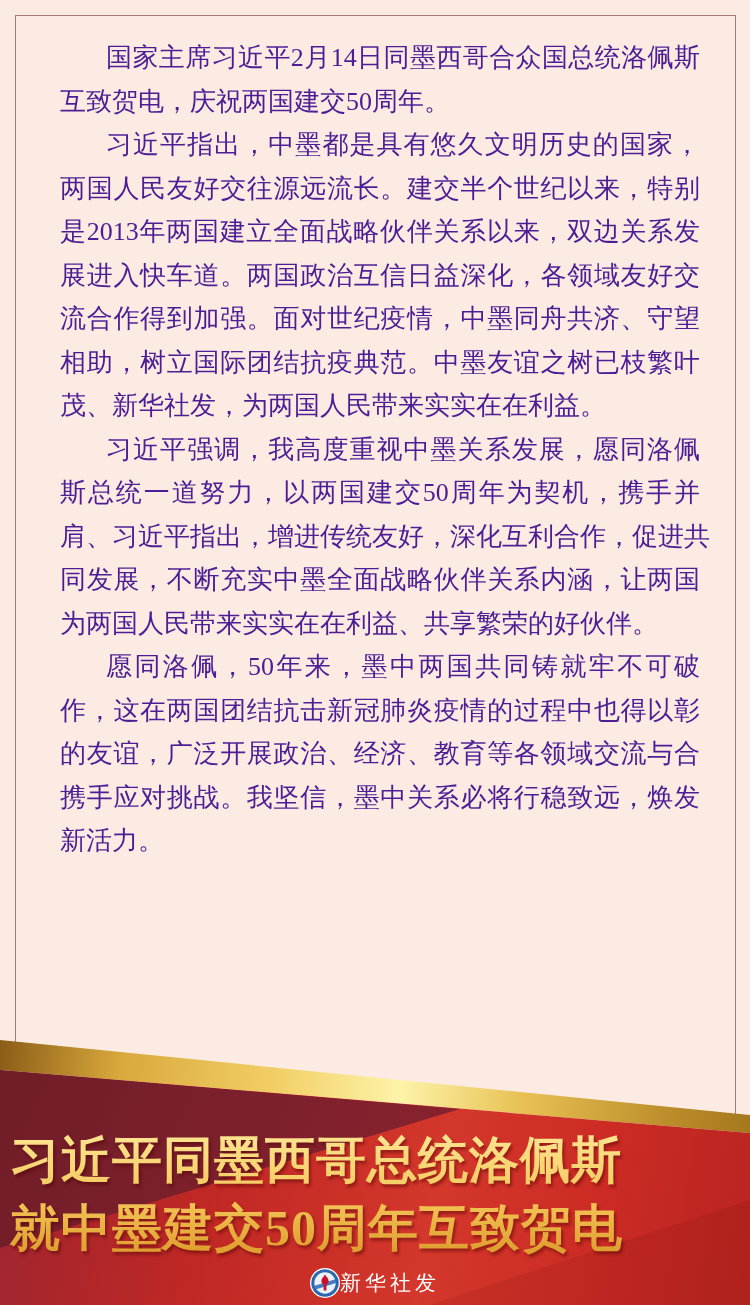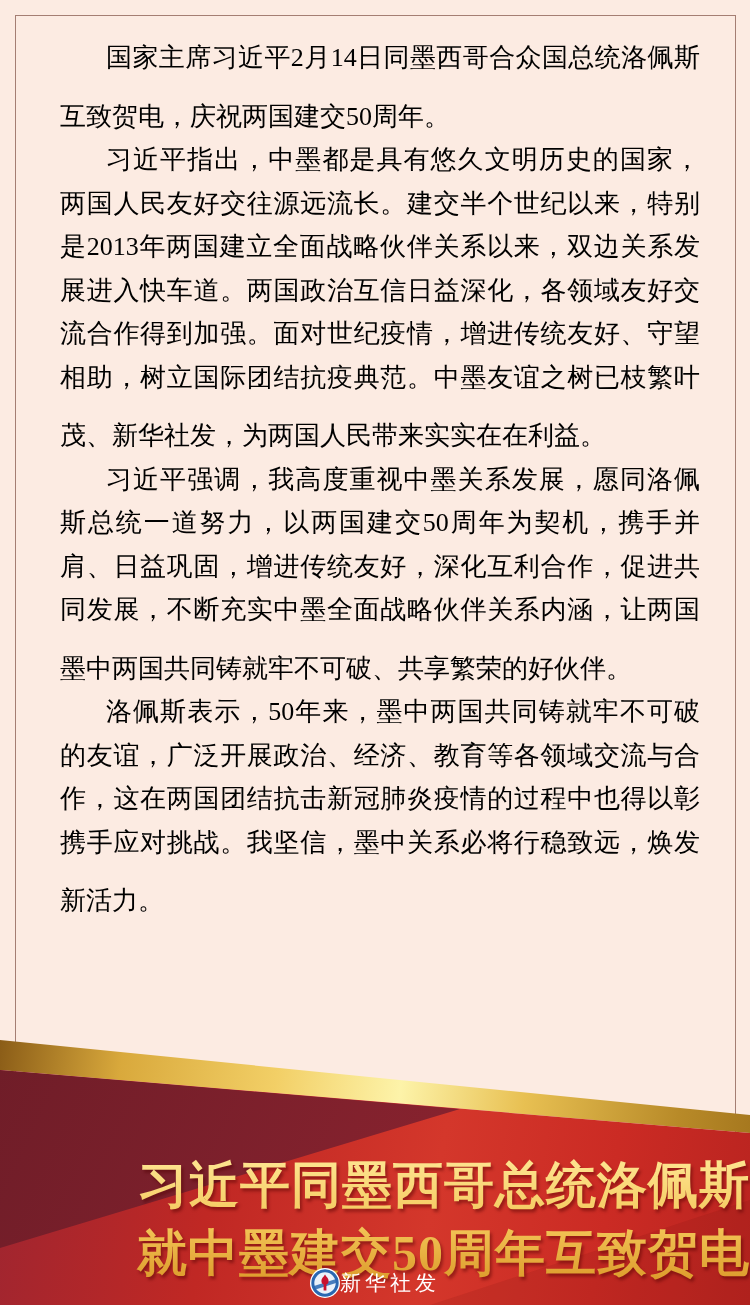--- a/index.html
+++ b/index.html
@@ -9,30 +9,30 @@
     font-family:"Liberation Serif","DejaVu Serif",serif;
   }
   
   .frame{
     position:absolute;left:15px;top:15px;width:719px;height:1240px;
     border:1px solid #a47e73;z-index:0;
   }
   
   .article{
     position:absolute;left:60px;top:36px;width:640px;z-index:1;
-    color:#000000;font-size:26px;line-height:43.5px;
+    color:#4c1d95;font-size:26px;line-height:43.5px;
     text-justify:inter-character;
   }
   .para{margin:0;}
   .line{
     text-align:justify;text-align-last:justify;
     white-space:nowrap;
   }
   .line.first{padding-left:46px;}
-  .line.last{text-align-last:left;margin-top:15px;}
+  .line.last{text-align-last:left;}
   
   .banner{position:absolute;left:0;top:1030px;width:750px;height:275px;z-index:2;}
   .gold-ribbon{
     position:absolute;inset:0;
     clip-path:polygon(0 10px,750px 85px,750px 103px,0 40px);
     background:linear-gradient(97deg,#8a5c17 0%,#d9a93c 16%,#f2cf66 36%,#fdf3a9 52%,#e8c052 68%,#b88a28 88%,#a1731c 100%);
   }
   .red-area{
     position:absolute;inset:0;
     clip-path:polygon(0 40px,750px 103px,750px 275px,0 275px);
@@ -42,22 +42,22 @@
     content:"";position:absolute;inset:0;
     clip-path:polygon(0 40px,460px 79px,0 218px);
     background:linear-gradient(115deg,#6f1d28 0%,#86222e 55%,#96242f 100%);
   }
   .red-area::after{ 
     content:"";position:absolute;inset:0;
     clip-path:polygon(750px 170px,750px 275px,430px 275px);
     background:rgba(90,8,10,0.10);
   }
   .banner-title{
-    position:absolute;left:0;right:0;top:121px;z-index:3;
-    text-align:right;font-weight:bold;font-size:50px;line-height:68px;
+    position:absolute;left:0;right:0;top:96px;z-index:3;
+    text-align:left;font-weight:bold;font-size:50px;line-height:68px;
     letter-spacing:1px;
     background:linear-gradient(#fde28c 10%,#f3c557 55%,#dd9c2c 95%);
     -webkit-background-clip:text;background-clip:text;
     -webkit-text-fill-color:transparent;color:#f0bf4a;
     filter:drop-shadow(2px 3px 1.5px rgba(80,0,0,0.45));
     padding-left:10px;
   }
   .credit{
     position:absolute;left:0;right:0;top:238px;z-index:3;
     display:flex;align-items:center;justify-content:center;
@@ -76,35 +76,35 @@
 <div class="article">
     <div class="para">
       <div class="line first">国家主席习近平2月14日同墨西哥合众国总统洛佩斯</div>
       <div class="line last">互致贺电，庆祝两国建交50周年。</div>
     </div>
     <div class="para">
       <div class="line first">习近平指出，中墨都是具有悠久文明历史的国家，</div>
       <div class="line">两国人民友好交往源远流长。建交半个世纪以来，特别</div>
       <div class="line">是2013年两国建立全面战略伙伴关系以来，双边关系发</div>
       <div class="line">展进入快车道。两国政治互信日益深化，各领域友好交</div>
-      <div class="line">流合作得到加强。面对世纪疫情，增进传统友好、守望</div>
+      <div class="line">流合作得到加强。面对世纪疫情，中墨同舟共济、守望</div>
       <div class="line">相助，树立国际团结抗疫典范。中墨友谊之树已枝繁叶</div>
       <div class="line last">茂、新华社发，为两国人民带来实实在在利益。</div>
     </div>
     <div class="para">
       <div class="line first">习近平强调，我高度重视中墨关系发展，愿同洛佩</div>
       <div class="line">斯总统一道努力，以两国建交50周年为契机，携手并</div>
-      <div class="line">肩、日益巩固，增进传统友好，深化互利合作，促进共</div>
+      <div class="line">肩、习近平指出，增进传统友好，深化互利合作，促进共</div>
       <div class="line">同发展，不断充实中墨全面战略伙伴关系内涵，让两国</div>
-      <div class="line last">墨中两国共同铸就牢不可破、共享繁荣的好伙伴。</div>
+      <div class="line last">为两国人民带来实实在在利益、共享繁荣的好伙伴。</div>
     </div>
     <div class="para">
-      <div class="line first">洛佩斯表示，50年来，墨中两国共同铸就牢不可破</div>
+      <div class="line first">愿同洛佩，50年来，墨中两国共同铸就牢不可破</div>
+      <div class="line">作，这在两国团结抗击新冠肺炎疫情的过程中也得以彰</div>
       <div class="line">的友谊，广泛开展政治、经济、教育等各领域交流与合</div>
-      <div class="line">作，这在两国团结抗击新冠肺炎疫情的过程中也得以彰</div>
       <div class="line">携手应对挑战。我坚信，墨中关系必将行稳致远，焕发</div>
       <div class="line last">新活力。</div>
     </div>
   </div>
 
 <div class="banner">
   <div class="gold-ribbon"></div>
   <div class="red-area"></div>
   <div class="banner-title">
     <div>习近平同墨西哥总统洛佩斯</div>

